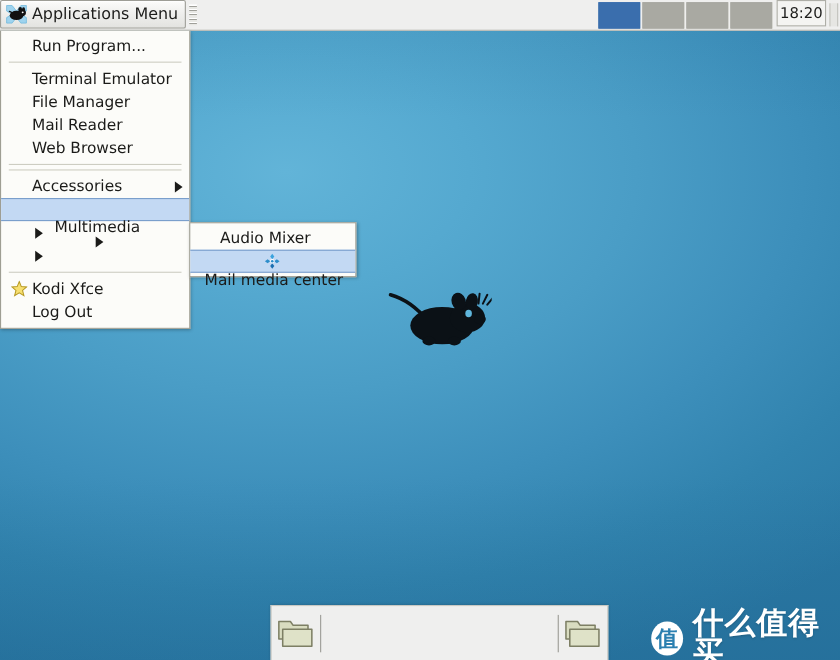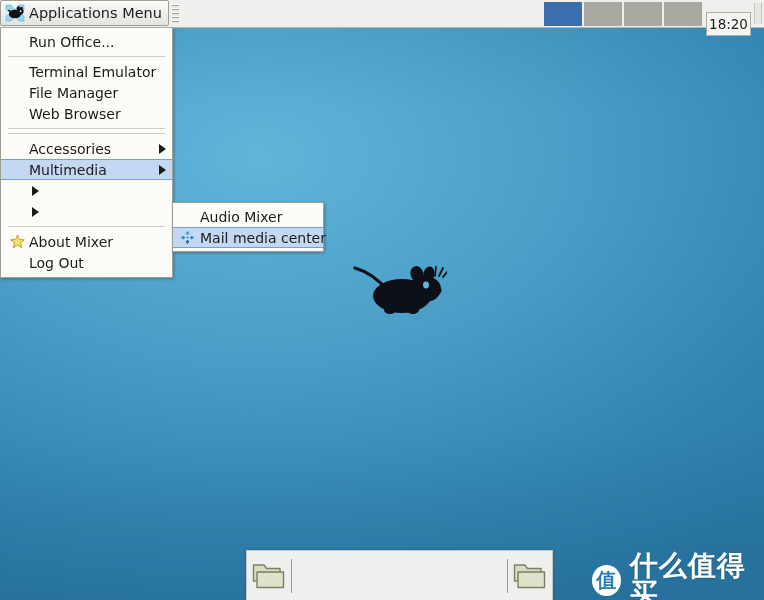--- a/index.html
+++ b/index.html
@@ -126,21 +126,21 @@
     background: #3a6ead;
     border-color: #3a6ead;
   }
 
   #clock {
     display: flex;
     align-items: center;
     justify-content: center;
     width: 45px;
     height: 24px;
-    margin: 12px 3px 2px 2px;
+    margin: 0 3px 2px 2px;
     background: #f4f4f2;
     border: 1px solid #aeaea7;
     box-sizing: border-box;
     font-size: 13.5px;
     color: #1d1d1b;
     cursor: default;
     flex: 0 0 auto;
   }
 
   #panel-end-handle {
@@ -195,20 +195,21 @@
     margin-left: 6px;
     border-top: 5px solid transparent;
     border-bottom: 5px solid transparent;
     border-left: 7px solid #1b1b19;
   }
   .menu-item.selected {
     background: #c3d9f3;
     border-top: 1px solid #7a9fcc;
     border-bottom: 1px solid #7a9fcc;
     height: 21px;
+    flex-direction: column;
   }
 
   .menu-sep {
     height: 1px;
     margin: 4px 7px 4px 7px;
     background: #cdcdc2;
   }
 
   
   .star-icon { width: 15px; height: 15px; display:block; }
@@ -355,32 +356,36 @@
 
     <div id="clock">18:20</div>
 
     <div id="panel-end-handle"></div>
   </div>
 
   <div id="app-menu">
 
     <div class="menu-item">
       <span class="mi-icon"></span>
-      <span class="mi-label">Run Office...</span>
+      <span class="mi-label">Run Program...</span>
     </div>
 
     <div class="menu-sep"></div>
 
     <div class="menu-item">
       <span class="mi-icon"></span>
       <span class="mi-label">Terminal Emulator</span>
     </div>
     <div class="menu-item">
       <span class="mi-icon"></span>
       <span class="mi-label">File Manager</span>
+    </div>
+    <div class="menu-item">
+      <span class="mi-icon"></span>
+      <span class="mi-label">Mail Reader</span>
     </div>
     <div class="menu-item">
       <span class="mi-icon"></span>
       <span class="mi-label">Web Browser</span>
     </div>
 
     <div class="menu-sep"></div>
 
 
     <div class="menu-sep"></div>
@@ -405,21 +410,21 @@
     </div>
 
     <div class="menu-sep"></div>
 
     <div class="menu-item">
       <span class="mi-icon">
         <svg class="star-icon" viewBox="0 0 16 16" xmlns="http://www.w3.org/2000/svg">
           <path d="M8 1 L10 5.9 L15.2 6.2 L11.2 9.6 L12.5 14.7 L8 11.9 L3.5 14.7 L4.8 9.6 L0.8 6.2 L6 5.9 Z" fill="#f7df70" stroke="#b79a24" stroke-width="1"></path>
         </svg>
       </span>
-      <span class="mi-label">About Mixer</span>
+      <span class="mi-label">Kodi Xfce</span>
     </div>
     <div class="menu-item">
       <span class="mi-icon"></span>
       <span class="mi-label">Log Out</span>
     </div>
   </div>
 
   <div id="sub-menu">
     <div class="menu-item">
       <span class="mi-icon"></span>

